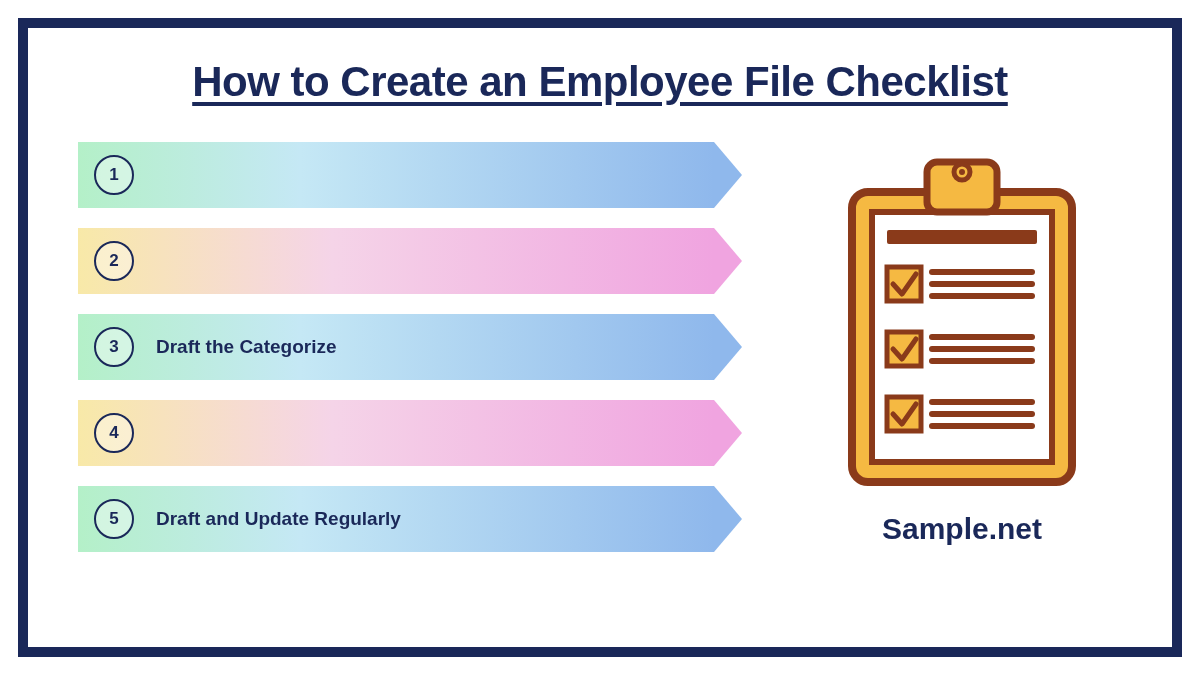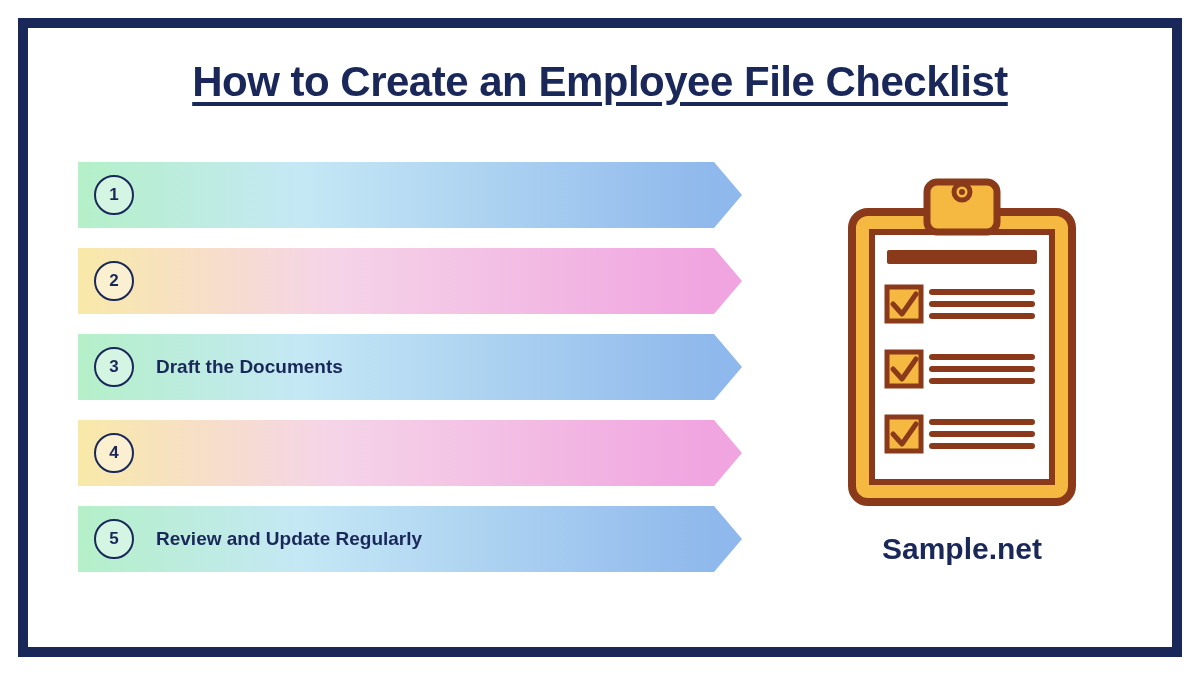--- a/index.html
+++ b/index.html
@@ -18,21 +18,21 @@
   padding: 30px 50px 20px 50px;
   position: relative;
 }
 .title {
   font-size: 42px;
   font-weight: 800;
   color: #1a2859;
   text-decoration: underline;
   text-underline-offset: 6px;
   text-align: center;
-  margin-bottom: 56px;
+  margin-bottom: 36px;
   letter-spacing: -0.5px;
 }
 .content {
   display: flex;
   gap: 60px;
   align-items: flex-start;
 }
 .steps {
   flex: 1;
   display: flex;
@@ -133,40 +133,40 @@
             </div>
         </div>
         <div class="arrow-tip"></div>
       </div>
 
       <div class="arrow-row arrow-green-blue">
         <div class="arrow-body">
           <div class="circle">
               <span>3</span>
             </div>
-          <span class="step-label">Draft the Documents</span>
+          <span class="step-label">Draft the Categorize</span>
         </div>
         <div class="arrow-tip"></div>
       </div>
 
       <div class="arrow-row arrow-yellow-pink">
         <div class="arrow-body">
           <div class="circle">
               <span>4</span>
             </div>
         </div>
         <div class="arrow-tip"></div>
       </div>
 
       <div class="arrow-row arrow-green-blue">
         <div class="arrow-body">
           <div class="circle">
               <span>5</span>
             </div>
-          <span class="step-label">Review and Update Regularly</span>
+          <span class="step-label">Draft and Update Regularly</span>
         </div>
         <div class="arrow-tip"></div>
       </div>
 
     </div>
 
     <div class="side">
       <div class="clipboard-wrap">
         <svg viewBox="0 0 260 340" width="260" height="340">
 

